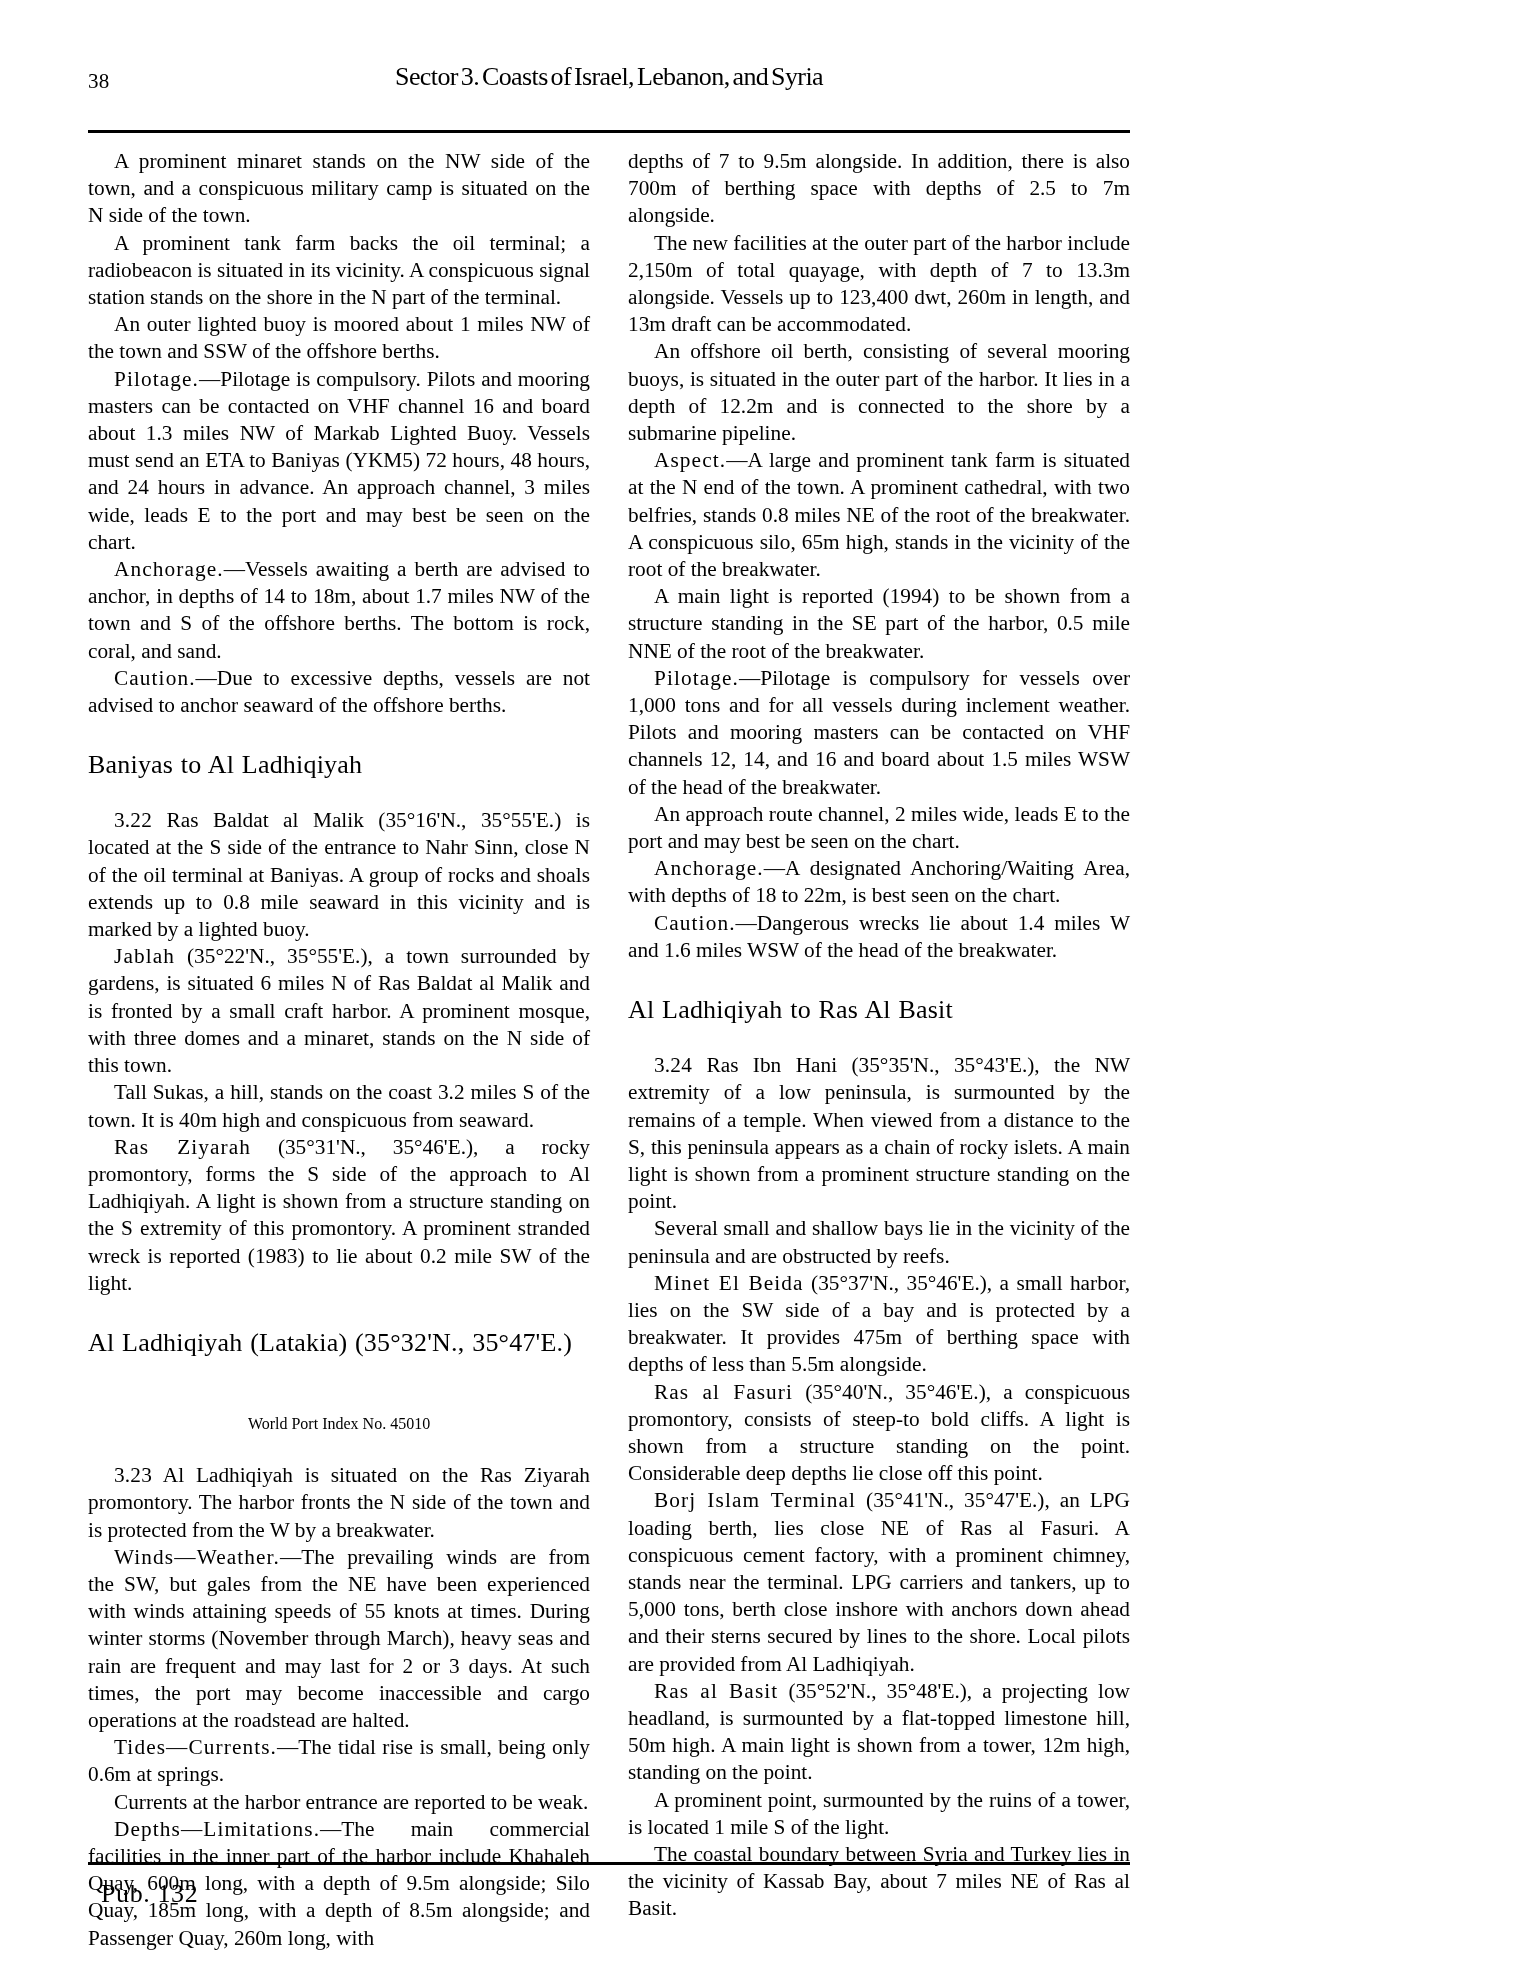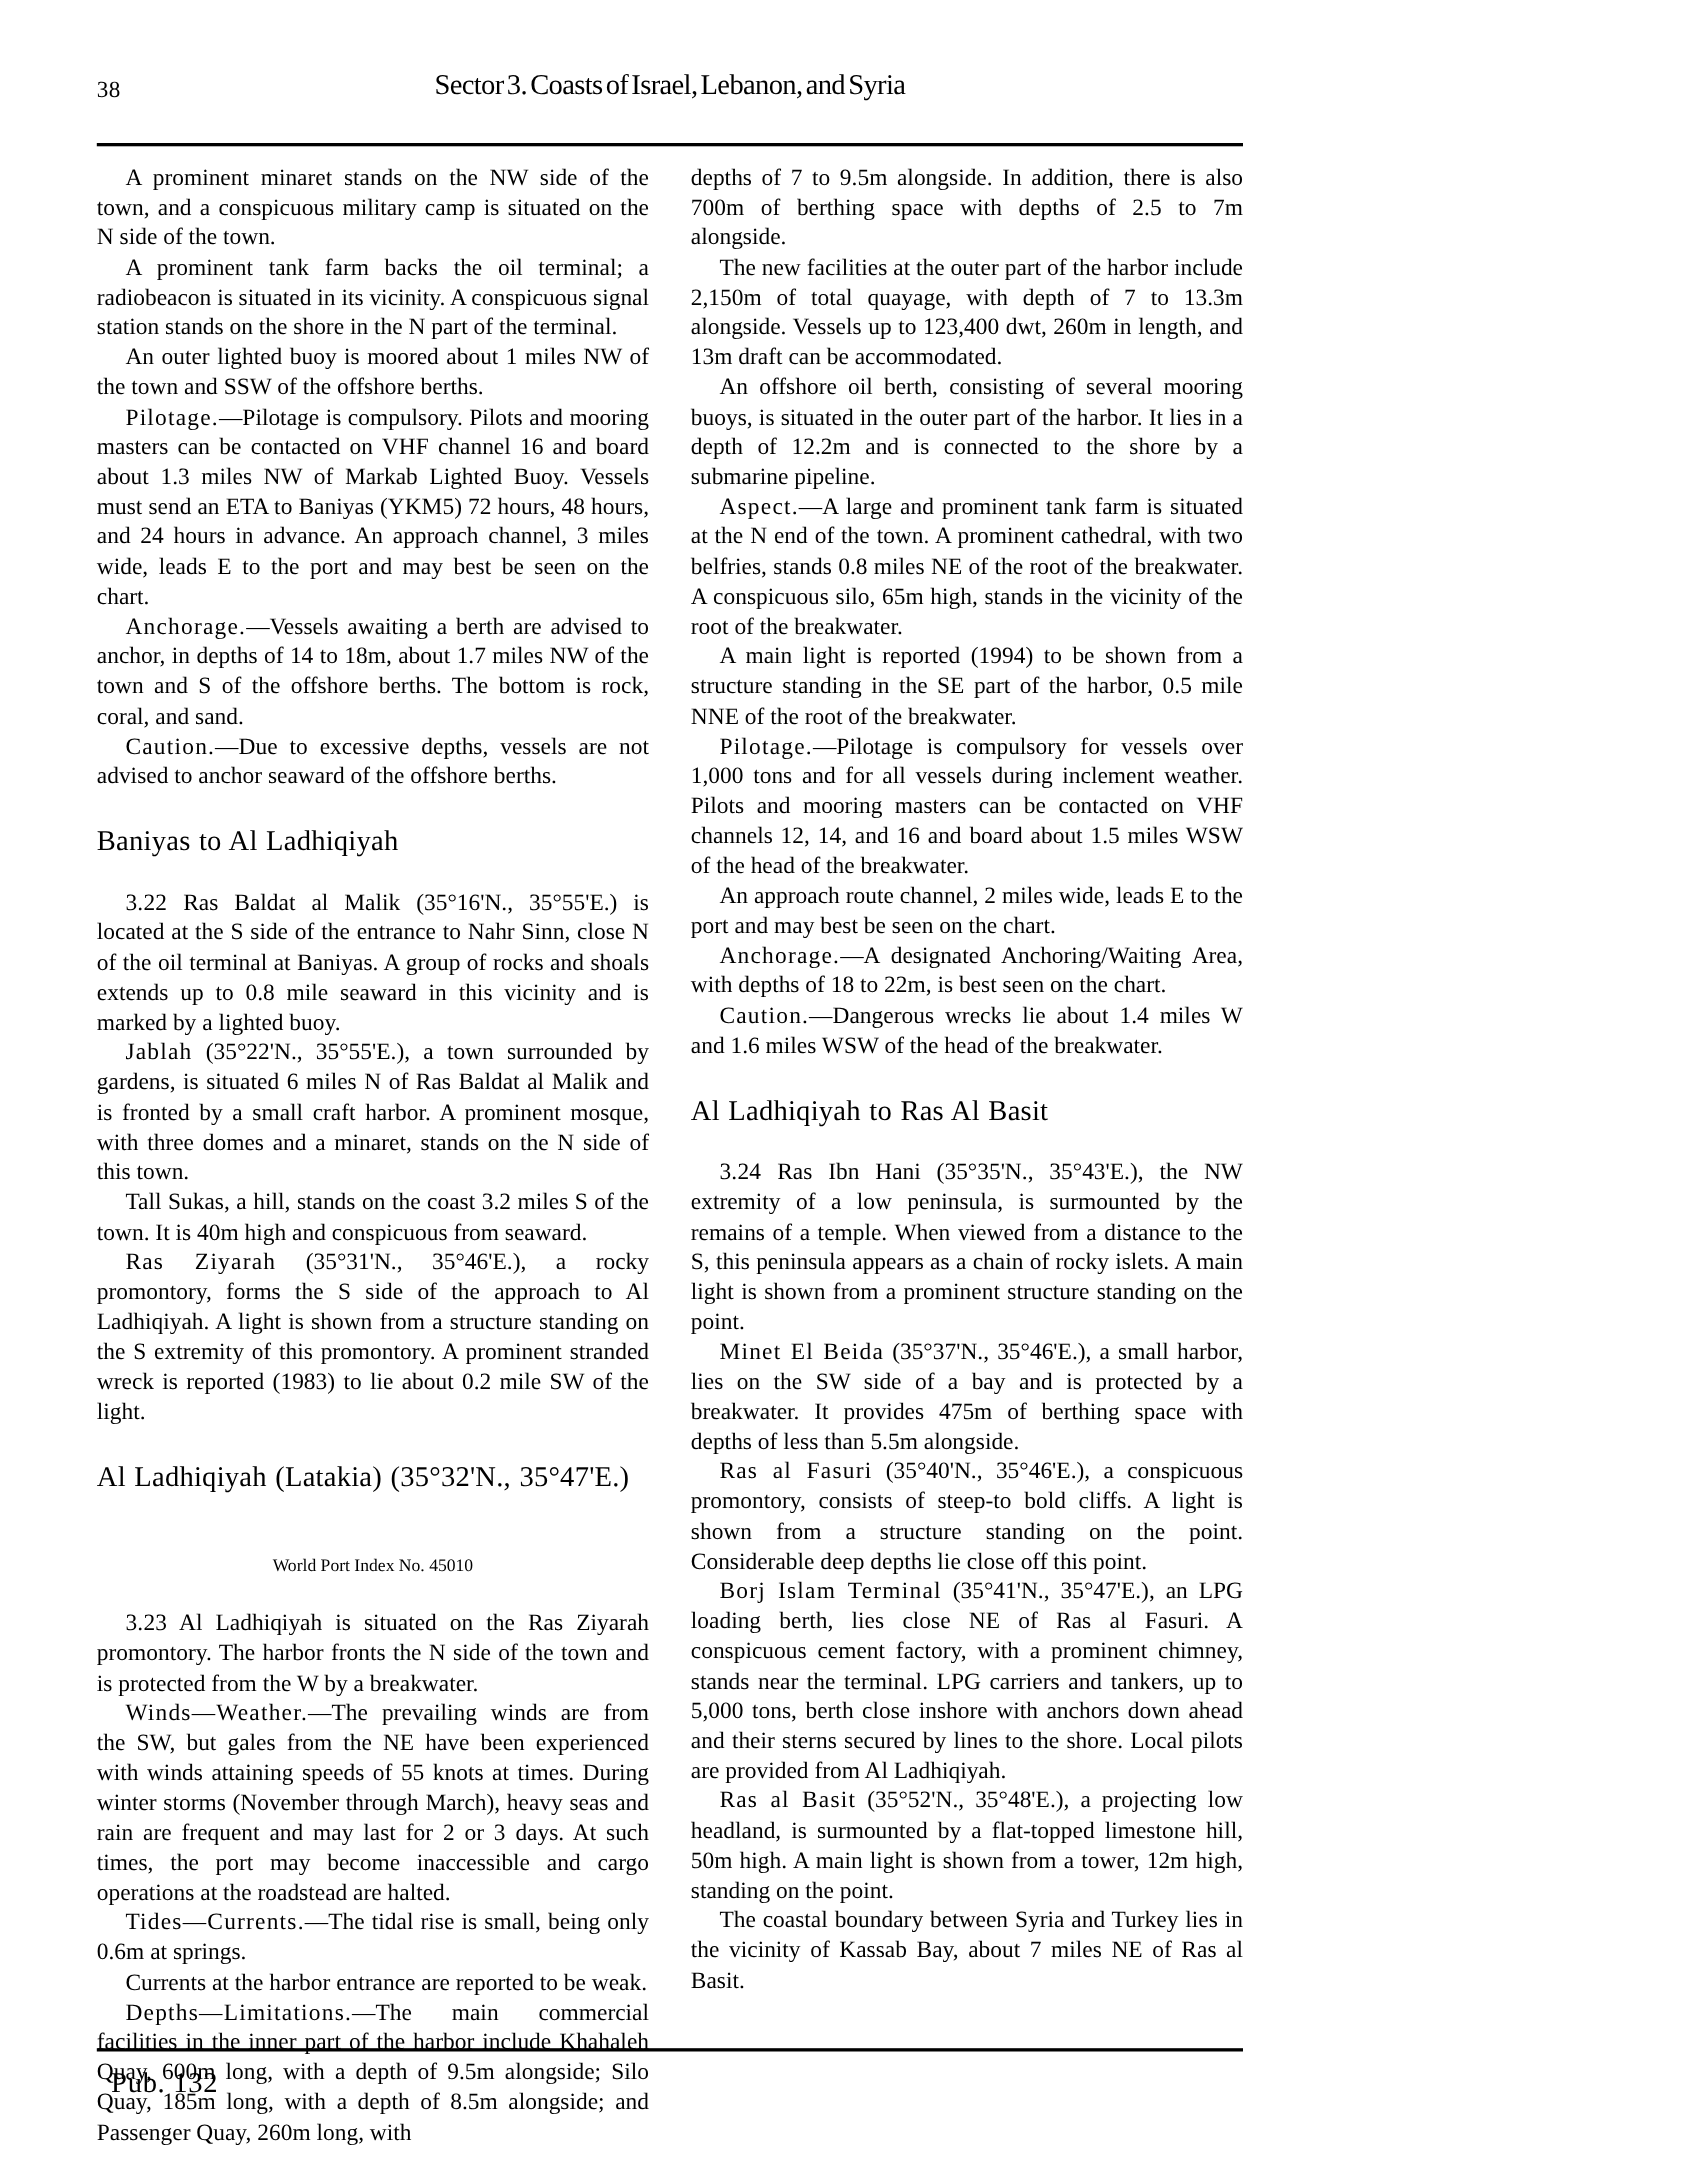--- a/index.html
+++ b/index.html
@@ -177,24 +177,26 @@
         <p class="body"><span class="lead">Aspect.</span>—A large and prominent tank farm is situated at the N end of the town. A prominent cathedral, with two belfries, stands 0.8 miles NE of the root of the breakwater. A conspicuous silo, 65m high, stands in the vicinity of the root of the breakwater.</p>
         <p class="body">A main light is reported (1994) to be shown from a structure standing in the SE part of the harbor, 0.5 mile NNE of the root of the breakwater.</p>
         <p class="body"><span class="lead">Pilotage.</span>—Pilotage is compulsory for vessels over 1,000 tons and for all vessels during inclement weather. Pilots and mooring masters can be contacted on VHF channels 12, 14, and 16 and board about 1.5 miles WSW of the head of the breakwater.</p>
         <p class="body">An approach route channel, 2 miles wide, leads E to the port and may best be seen on the chart.</p>
         <p class="body"><span class="lead">Anchorage.</span>—A designated Anchoring/Waiting Area, with depths of 18 to 22m, is best seen on the chart.</p>
         <p class="body"><span class="lead">Caution.</span>—Dangerous wrecks lie about 1.4 miles W and 1.6 miles WSW of the head of the breakwater.</p>
         <div class="gap-before-heading"></div>
         <h2 class="section-heading">Al Ladhiqiyah to Ras Al Basit</h2>
         <div class="gap-after-heading"></div>
         <p class="body"><span class="para-num">3.24</span>   Ras Ibn Hani (35°35'N., 35°43'E.), the NW extremity of a low peninsula, is surmounted by the remains of a temple. When viewed from a distance to the S, this peninsula appears as a chain of rocky islets. A main light is shown from a prominent structure standing on the point.</p>
+        <p class="body">Several small and shallow bays lie in the vicinity of the peninsula and are obstructed by reefs.</p>
         <p class="body"><span class="lead">Minet El Beida</span> (35°37'N., 35°46'E.), a small harbor, lies on the SW side of a bay and is protected by a breakwater. It provides 475m of berthing space with depths of less than 5.5m alongside.</p>
         <p class="body"><span class="lead">Ras al Fasuri</span> (35°40'N., 35°46'E.), a conspicuous promontory, consists of steep-to bold cliffs. A light is shown from a structure standing on the point. Considerable deep depths lie close off this point.</p>
         <p class="body"><span class="lead">Borj Islam Terminal</span> (35°41'N., 35°47'E.), an LPG loading berth, lies close NE of Ras al Fasuri. A conspicuous cement factory, with a prominent chimney, stands near the terminal. LPG carriers and tankers, up to 5,000 tons, berth close inshore with anchors down ahead and their sterns secured by lines to the shore. Local pilots are provided from Al Ladhiqiyah.</p>
         <p class="body"><span class="lead">Ras al Basit</span> (35°52'N., 35°48'E.), a projecting low headland, is surmounted by a flat-topped limestone hill, 50m high. A main light is shown from a tower, 12m high, standing on the point.</p>
+        <p class="body">A prominent point, surmounted by the ruins of a tower, is located 1 mile S of the light.</p>
         <p class="body">The coastal boundary between Syria and Turkey lies in the vicinity of Kassab Bay, about 7 miles NE of Ras al Basit.</p>
       </div>
   </div>
 
   <div class="footer-rule"></div>
   <div class="footer-text">Pub. 132</div>
 
 </div>
 
 </body></html>

